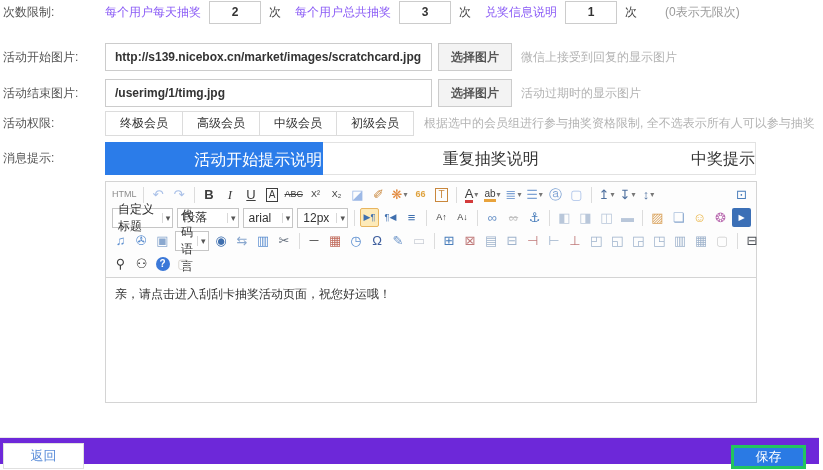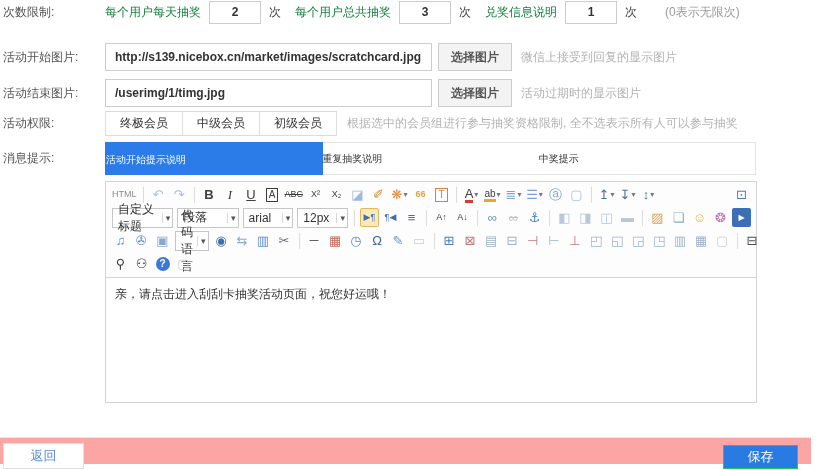--- a/index.html
+++ b/index.html
@@ -8,21 +8,21 @@
     font-family: "Liberation Sans", "DejaVu Sans", sans-serif;
     font-size: 12px; color:#333; background:#fff; position:relative; overflow:hidden;
   }
   .page { position:absolute; inset:0; }
   .form-row { display:flex; align-items:center; margin-left:3px; }
   .row-label { width:102px; flex:0 0 102px; color:#555; font-size:12px; align-self:center; }
 
   
   .limits { height:24px; }
   .limits-fields { display:flex; align-items:center; }
-  .lim-label { color:#15803d; margin-right:8px; }
+  .lim-label { color:#8b5cf6; margin-right:8px; }
   .lim-input { width:52px; height:23px; border:1px solid #ccc; text-align:center;
                font-family:inherit; font-size:12px; font-weight:600; color:#333; outline:none; }
   .lim-suffix { color:#444; margin:0 14px 0 8px; }
   .lim-hint { color:#9a9a9a; margin-left:14px; }
 
   
   .img-row { height:28px; }
   .url-input { width:327px; height:28px; border:1px solid #ccc; padding:0 9px;
                font-family:inherit; font-size:12px; font-weight:600; color:#333; outline:none; }
   .pick-btn { margin-left:6px; height:28px; padding:0 12px; background:#f3f3f3;
@@ -33,21 +33,21 @@
   
   .perm-group { display:flex; }
   .perm-btn { height:25px; line-height:23px; padding:0 14px; background:#fff;
               border:1px solid #dcdcdc; margin-left:-1px; font-size:12px; color:#333;
               cursor:pointer; white-space:nowrap; }
   .perm-btn:first-child { margin-left:0; }
   .perm-hint { color:#b3b3b3; margin-left:10px; }
 
   
   .tabs { display:flex; width:651px; height:33px; border:1px solid #e2e2e2; background:#fff; }
-  .tab { flex:1; text-align:left; line-height:31px; font-size:10px; color:#333; cursor:pointer; }
+  .tab { flex:1; text-align:right; line-height:31px; font-size:16px; color:#333; cursor:pointer; }
   .tab.active { background:#2b7ce9; color:#fff; line-height:33px; margin:-1px; padding:1px; }
 
   
   .editor { width:652px; height:222px; margin-left:105px; margin-top:6px;
             border:1px solid #d4d4d4; display:flex; flex-direction:column; background:#fff; }
   .toolbar { background:#fdfdfd; border-bottom:1px solid #d4d4d4; padding:1px 2px 2px 2px; }
   .tb-row { display:flex; align-items:center; height:23px; padding:0 2px; }
   .ti { display:inline-flex; align-items:center; justify-content:center; min-width:19px;
         height:19px; font-size:13px; line-height:19px; border:1px solid transparent;
         border-radius:2px; cursor:pointer; margin:0 1px; white-space:nowrap; }
@@ -66,26 +66,26 @@
   .ti .car { font-size:8px; color:#777; margin-left:1px; }
   .tb-sep { width:1px; height:16px; background:#dcdcdc; margin:0 4px; flex:0 0 1px; }
   .tb-flex { flex:1; }
   .tsel { display:inline-flex; align-items:center; justify-content:space-between;
           height:20px; border:1px solid #c6c6c6; background:#fff; padding:0 2px 0 5px;
           font-size:12px; color:#333; margin:0 2px; cursor:pointer; }
   .tsel .car { font-size:9px; color:#555; border-left:1px solid #d8d8d8; padding-left:3px; margin-left:4px; }
   .ed-content { flex:1; padding:8px 9px; font-size:12px; color:#333; background:#fff; cursor:text; }
 
   
-  .footer { position:absolute; left:0; right:12px; top:437px; height:27px;
-            background:#fca5a5; border-top:1px solid #e7e7e7; }
+  .footer { position:absolute; left:0; right:4px; top:437px; height:27px;
+            background:#6d28d9; border-top:1px solid #e7e7e7; }
   .back-btn { position:absolute; left:3px; top:5px; width:81px; height:26px; background:#fff;
               border:1px solid #e0e0e0; color:#5b8dd9; font-family:inherit; font-size:13px; cursor:pointer; }
   .save-btn { position:absolute; right:13px; top:7px; width:75px; height:24px; background:#2a7ae4;
-              border:1px solid #22c55e; color:#fff; font-family:inherit; font-size:13px; cursor:pointer; }
+              border:3px solid #22c55e; color:#fff; font-family:inherit; font-size:13px; cursor:pointer; }
 </style>
 </head>
 <body>
 
 <div class="page">
 
   <div class="form-row limits">
     <div class="row-label">次数限制:</div>
     <div class="limits-fields">
         <span class="lim-label">每个用户每天抽奖</span>
@@ -112,20 +112,21 @@
     <div class="row-label">活动结束图片:</div>
     <input class="url-input" type="text" value="/userimg/1/timg.jpg" style="">
     <button class="pick-btn">选择图片</button>
     <span class="img-hint">活动过期时的显示图片</span>
   </div>
 
   <div class="form-row" style="margin-top:4px; height:25px;">
     <div class="row-label">活动权限:</div>
     <div class="perm-group">
         <button class="perm-btn">终极会员</button>
+        <button class="perm-btn">高级会员</button>
         <button class="perm-btn">中级会员</button>
         <button class="perm-btn">初级会员</button>
       </div>
     <span class="perm-hint">根据选中的会员组进行参与抽奖资格限制, 全不选表示所有人可以参与抽奖</span>
   </div>
 
   <div class="form-row" style="margin-top:6px; height:33px;">
     <div class="row-label">消息提示:</div>
     <div class="tabs">
         <div class="tab active">活动开始提示说明</div>

